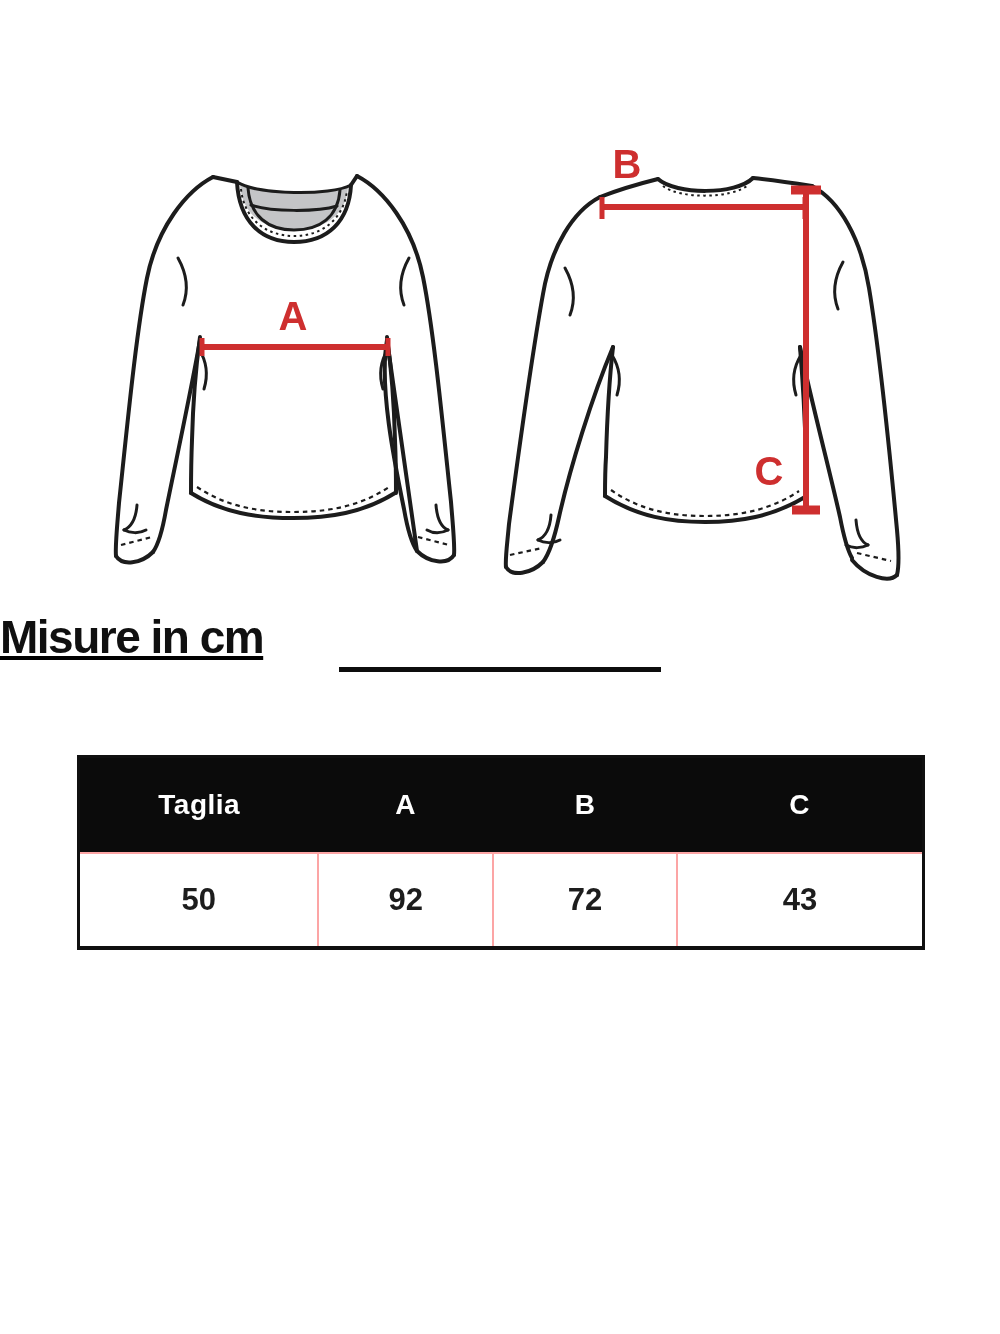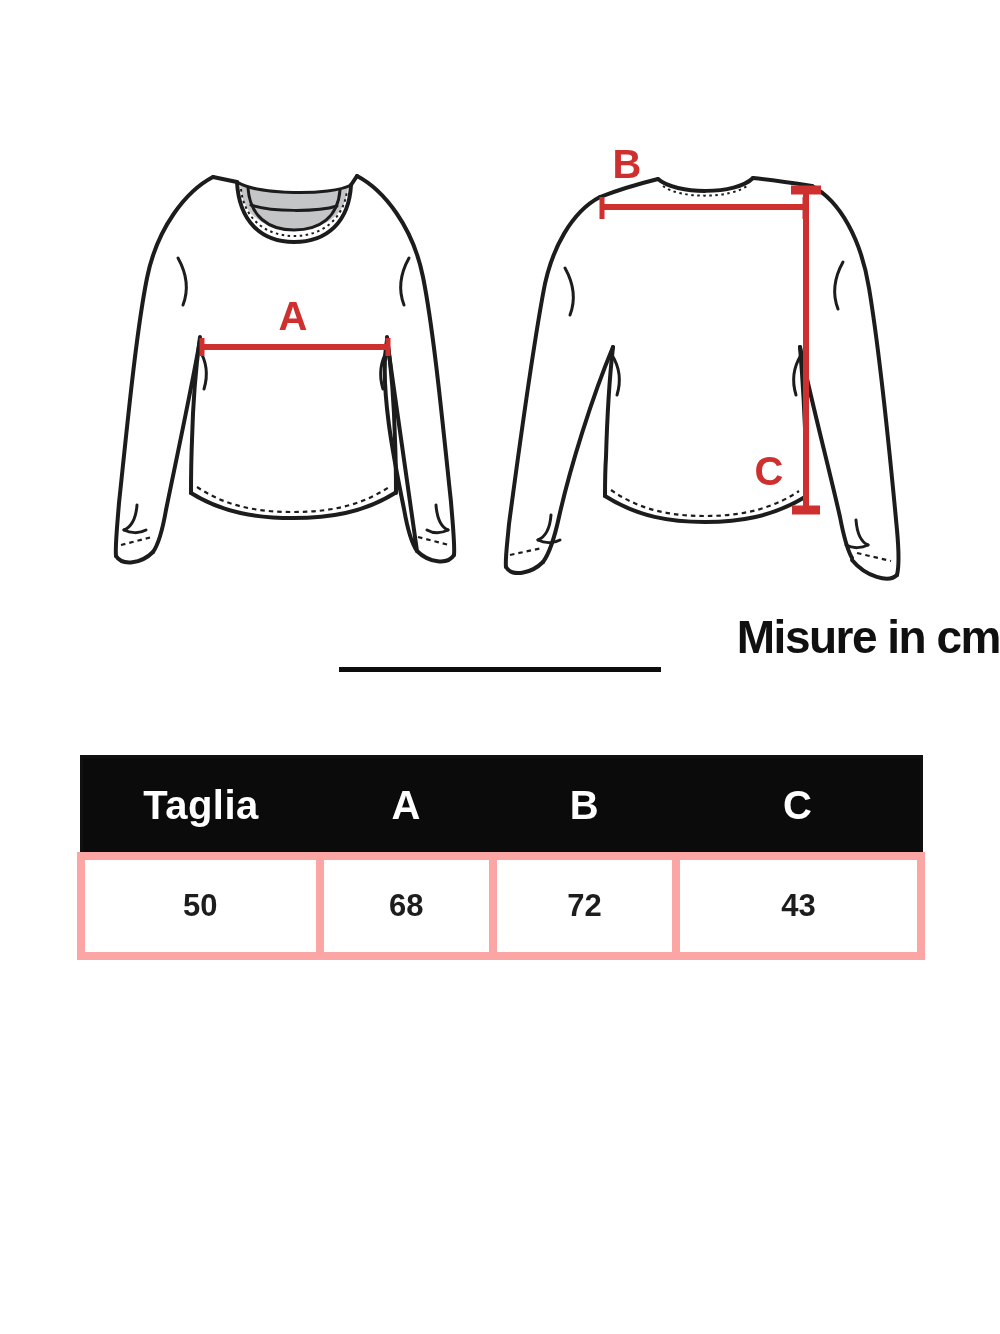--- a/index.html
+++ b/index.html
@@ -13,41 +13,41 @@
   .ln-thin{fill:none;stroke:var(--line,#1c1c1c);stroke-width:3;stroke-linecap:round;stroke-linejoin:round;}
   .dash{fill:none;stroke:var(--line,#1c1c1c);stroke-width:2.2;stroke-dasharray:4.5 4;stroke-linecap:butt;}
   .dash-fine{fill:none;stroke:var(--line,#1c1c1c);stroke-width:2;stroke-dasharray:2.5 3.5;}
   .neckfill{fill:var(--neck-gray,#c4c5c7);stroke:none;}
   .redline{stroke:var(--accent-red,#ce2f2f);stroke-width:6;stroke-linecap:butt;fill:none;}
   .redcap{stroke:var(--accent-red,#ce2f2f);stroke-width:5;stroke-linecap:butt;fill:none;}
   .redcap-big{stroke:var(--accent-red,#ce2f2f);stroke-width:9;stroke-linecap:butt;fill:none;}
   .mlabel{fill:var(--accent-red,#ce2f2f);font-family:"Liberation Sans",sans-serif;
           font-weight:bold;font-size:40px;text-anchor:middle;}
   
-  .title-wrap{position:absolute;top:614px;left:0;width:1000px;text-align:right;}
+  .title-wrap{position:absolute;top:614px;left:0;width:1000px;text-align:left;text-decoration:underline;}
   .title-wrap h1{
     margin:0;font-size:46px;line-height:46px;font-weight:bold;color:#101010;
     letter-spacing:-1.5px;font-family:"Liberation Sans",sans-serif;
   }
   .title-underline{width:322px;height:5px;background:#0d0d0d;margin:7px auto 0 auto;}
   
   .size-table{
     position:absolute;left:77px;top:755px;width:848px;
     border-collapse:collapse;table-layout:fixed;
     border:3px solid #101010;border-bottom-width:4px;
   }
   .size-table thead th{
     background:#0b0b0b;color:#ffffff;height:92px;
-    font-size:40px;font-weight:bold;text-align:center;vertical-align:middle;
+    font-size:28px;font-weight:bold;text-align:center;vertical-align:middle;
     border:none;letter-spacing:0.5px;
   }
   .size-table tbody td{
     background:#ffffff;color:#1d1d1d;height:90px;
     font-size:31px;font-weight:bold;text-align:center;vertical-align:middle;
-    border:8px solid #fca5a5;
+    border:2px solid #fca5a5;
   }
 </style>
 </head>
 <body>
 
 <div class="canvas">
 
   <svg class="diagram" viewBox="0 0 1000 700" width="1000" height="700" aria-hidden="true">
 
     <g>
@@ -159,20 +159,20 @@
       <tr>
         <th>Taglia</th>
         <th>A</th>
         <th>B</th>
         <th>C</th>
       </tr>
     </thead>
     <tbody>
       <tr>
         <td>50</td>
-        <td>68</td>
+        <td>92</td>
         <td>72</td>
         <td>43</td>
       </tr>
     </tbody>
   </table>
 
 </div>
 
 </body></html>

